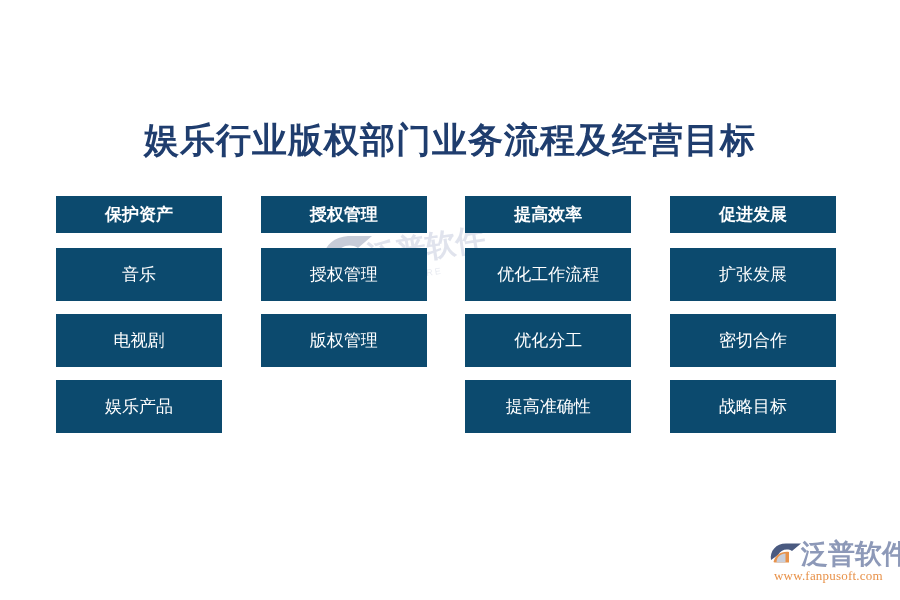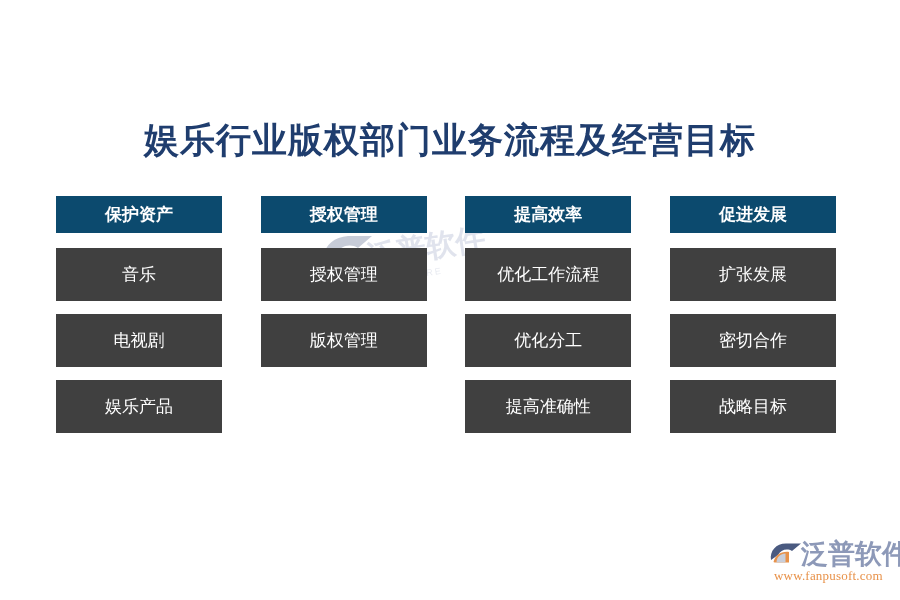--- a/index.html
+++ b/index.html
@@ -107,21 +107,21 @@
   }
   .cell.header {
     height: 37px;
     background: #0c4a6e;
     font-size: 17px;
     font-weight: bold;
     margin-bottom: 15px;
   }
   .cell.item {
     height: 53px;
-    background: #404040;
+    background: #0c4a6e;
     font-size: 17px;
     font-weight: normal;
     margin-bottom: 13px;
     position: relative;
     z-index: 2;
   }
   .cell.item:last-child {
     margin-bottom: 12px;
   }
 

